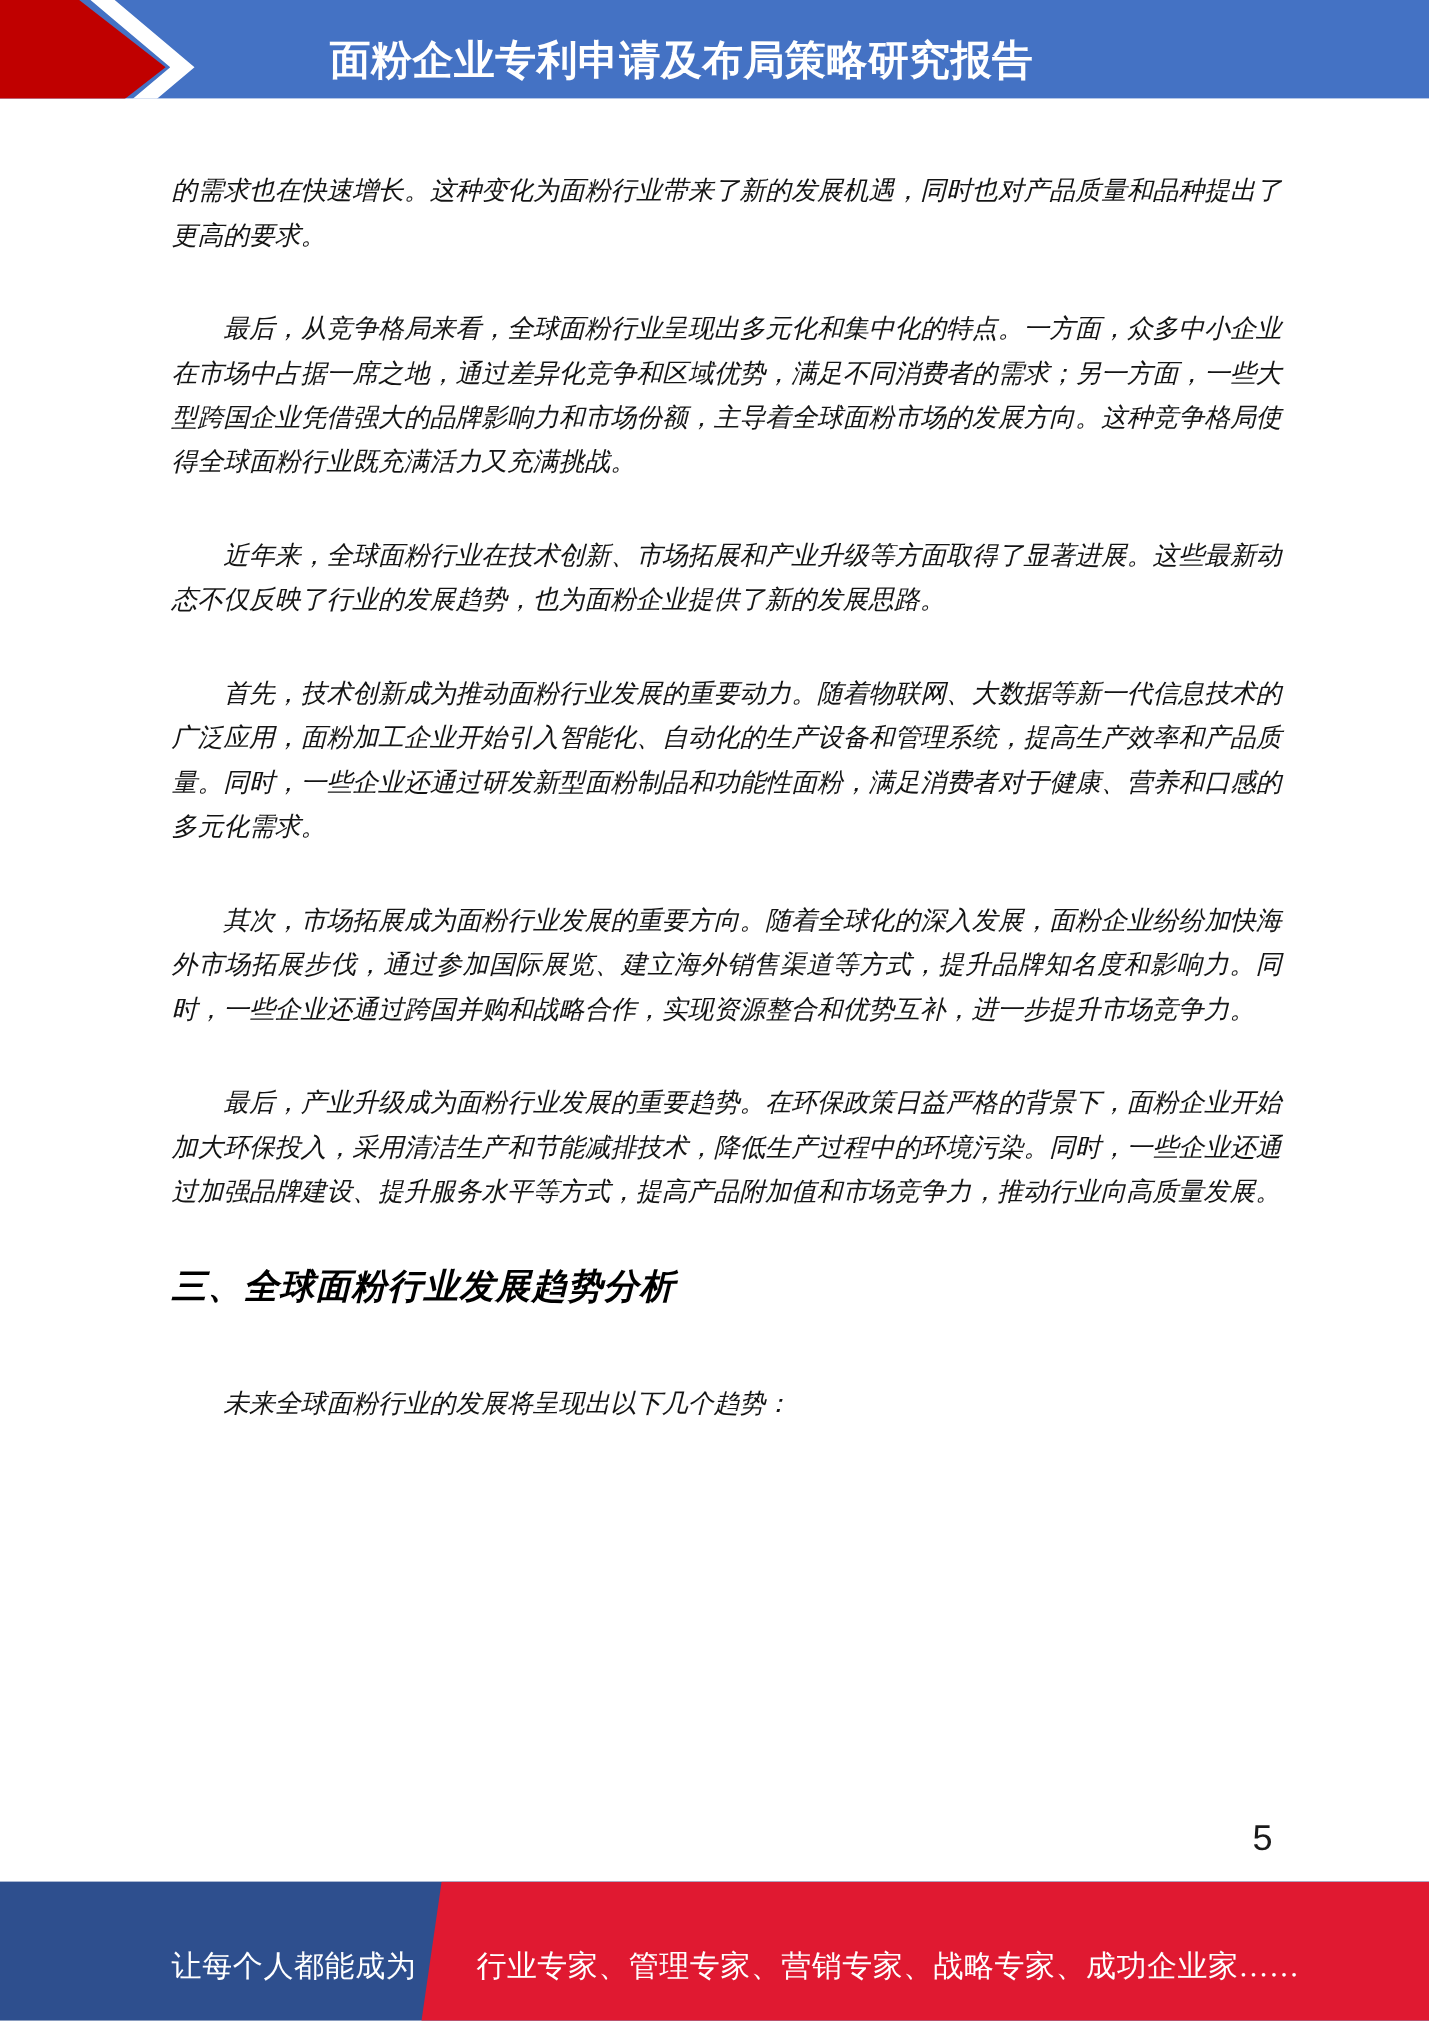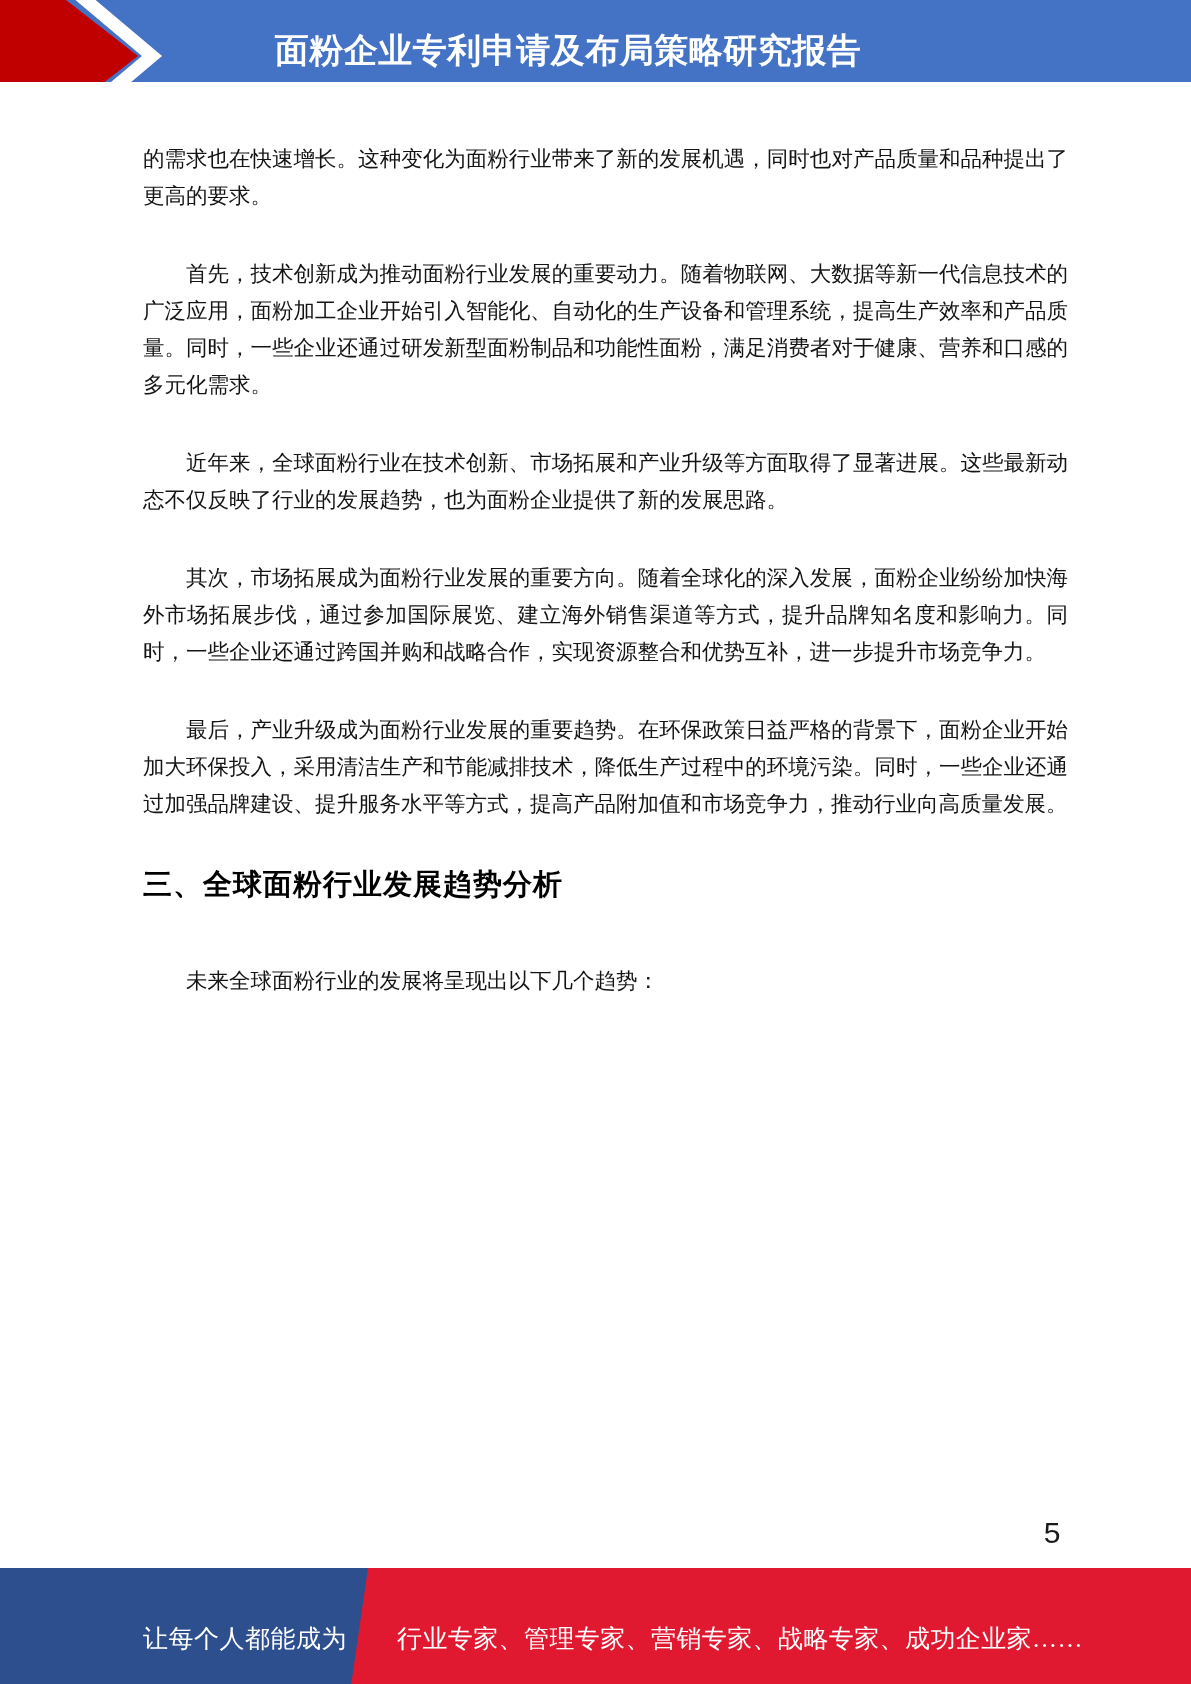--- a/index.html
+++ b/index.html
@@ -28,20 +28,21 @@
     font-size:34px;
     letter-spacing:0.5px;
     white-space:nowrap;
   }
 
   
   .doc-body {
     position:absolute; top:112px; left:143px;
     width:925px;
     padding-top:29px;
+    font-style:italic;
   }
   .doc-body p.para {
     margin:41px 0;
     font-family:"Liberation Serif", serif;
     font-size:21.5px;
     line-height:37px;
     color:#141414;
     text-align:justify;
     text-indent:2em;
   }
@@ -96,22 +97,23 @@
   <header class="hdr">
     <svg class="hdr-arrow" width="170" height="112" viewBox="0 0 170 112">
       <path d="M 76 -8 L 152 56 L 76 120" fill="none" stroke="#ffffff" stroke-width="13"></path>
       <polygon points="0,0 66,0 138,56 66,112 0,112" fill="#C00000"></polygon>
     </svg>
     <div class="hdr-title">面粉企业专利申请及布局策略研究报告</div>
   </header>
 
   <main class="doc-body">
       <p class="para no-indent">的需求也在快速增长。这种变化为面粉行业带来了新的发展机遇，同时也对产品质量和品种提出了更高的要求。</p>
+      <p class="para">最后，从竞争格局来看，全球面粉行业呈现出多元化和集中化的特点。一方面，众多中小企业在市场中占据一席之地，通过差异化竞争和区域优势，满足不同消费者的需求；另一方面，一些大型跨国企业凭借强大的品牌影响力和市场份额，主导着全球面粉市场的发展方向。这种竞争格局使得全球面粉行业既充满活力又充满挑战。</p>
+      <p class="para">近年来，全球面粉行业在技术创新、市场拓展和产业升级等方面取得了显著进展。这些最新动态不仅反映了行业的发展趋势，也为面粉企业提供了新的发展思路。</p>
       <p class="para">首先，技术创新成为推动面粉行业发展的重要动力。随着物联网、大数据等新一代信息技术的广泛应用，面粉加工企业开始引入智能化、自动化的生产设备和管理系统，提高生产效率和产品质量。同时，一些企业还通过研发新型面粉制品和功能性面粉，满足消费者对于健康、营养和口感的多元化需求。</p>
-      <p class="para">近年来，全球面粉行业在技术创新、市场拓展和产业升级等方面取得了显著进展。这些最新动态不仅反映了行业的发展趋势，也为面粉企业提供了新的发展思路。</p>
       <p class="para">其次，市场拓展成为面粉行业发展的重要方向。随着全球化的深入发展，面粉企业纷纷加快海外市场拓展步伐，通过参加国际展览、建立海外销售渠道等方式，提升品牌知名度和影响力。同时，一些企业还通过跨国并购和战略合作，实现资源整合和优势互补，进一步提升市场竞争力。</p>
       <p class="para">最后，产业升级成为面粉行业发展的重要趋势。在环保政策日益严格的背景下，面粉企业开始加大环保投入，采用清洁生产和节能减排技术，降低生产过程中的环境污染。同时，一些企业还通过加强品牌建设、提升服务水平等方式，提高产品附加值和市场竞争力，推动行业向高质量发展。</p>
       <h2 class="heading">三、全球面粉行业发展趋势分析</h2>
       <p class="para">未来全球面粉行业的发展将呈现出以下几个趋势：</p>
     </main>
 
   <div class="page-num">5</div>
 
   <footer class="ftr">
     <div class="ftr-red"></div>

